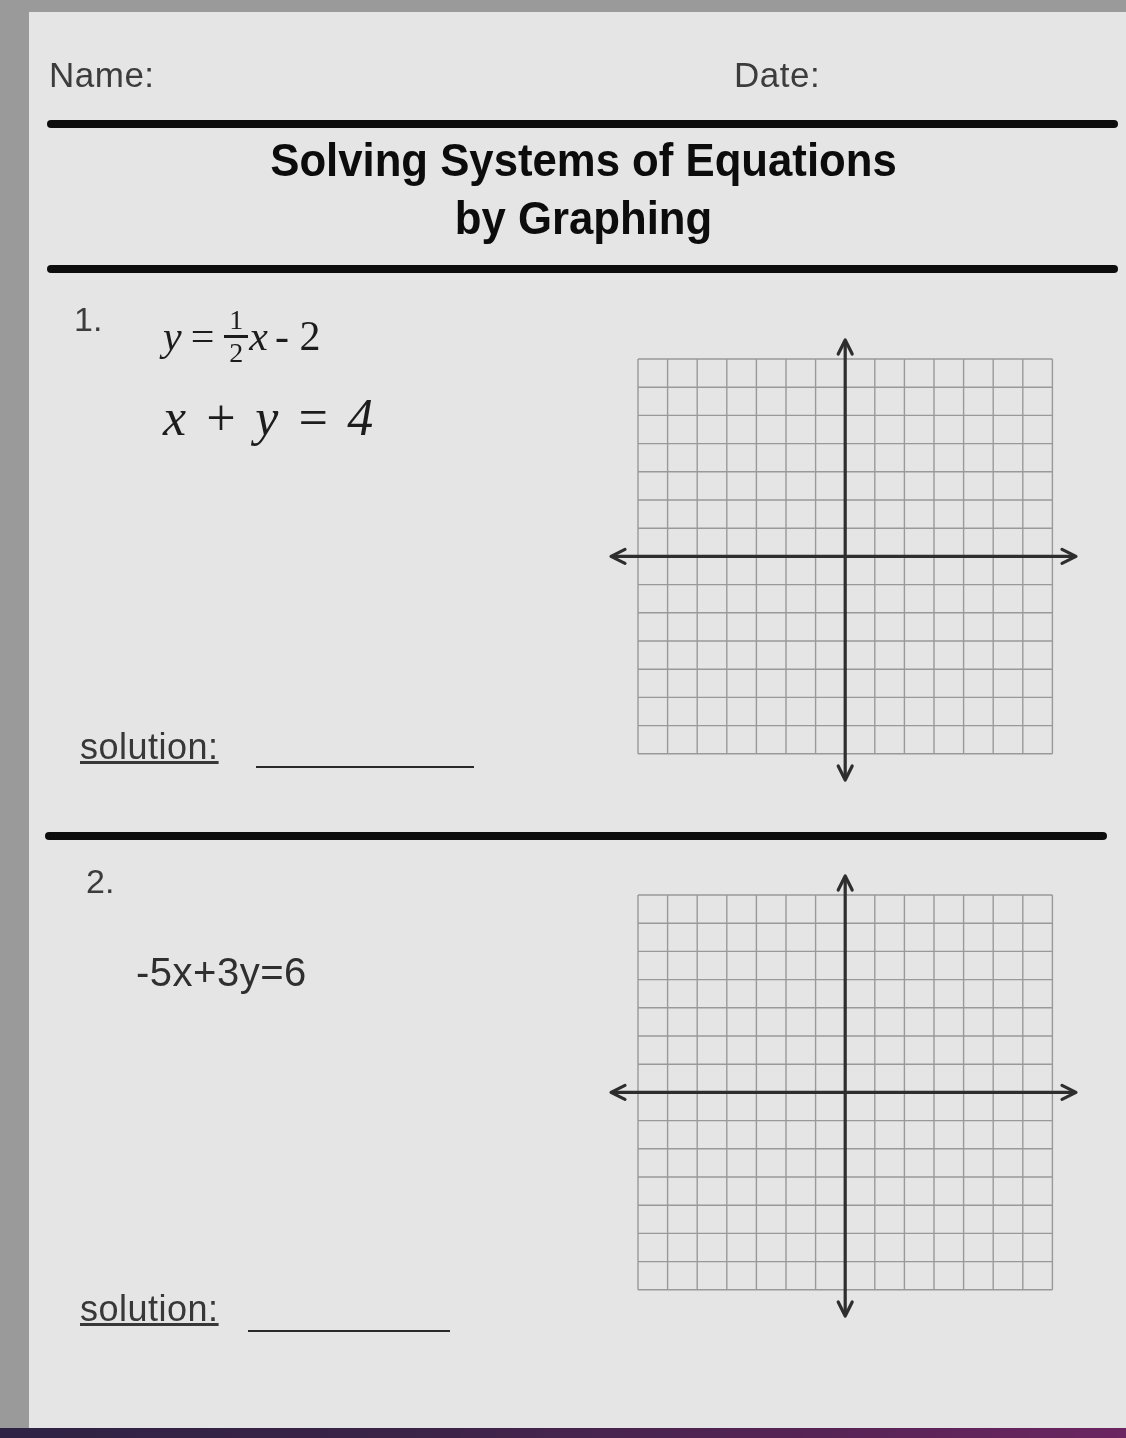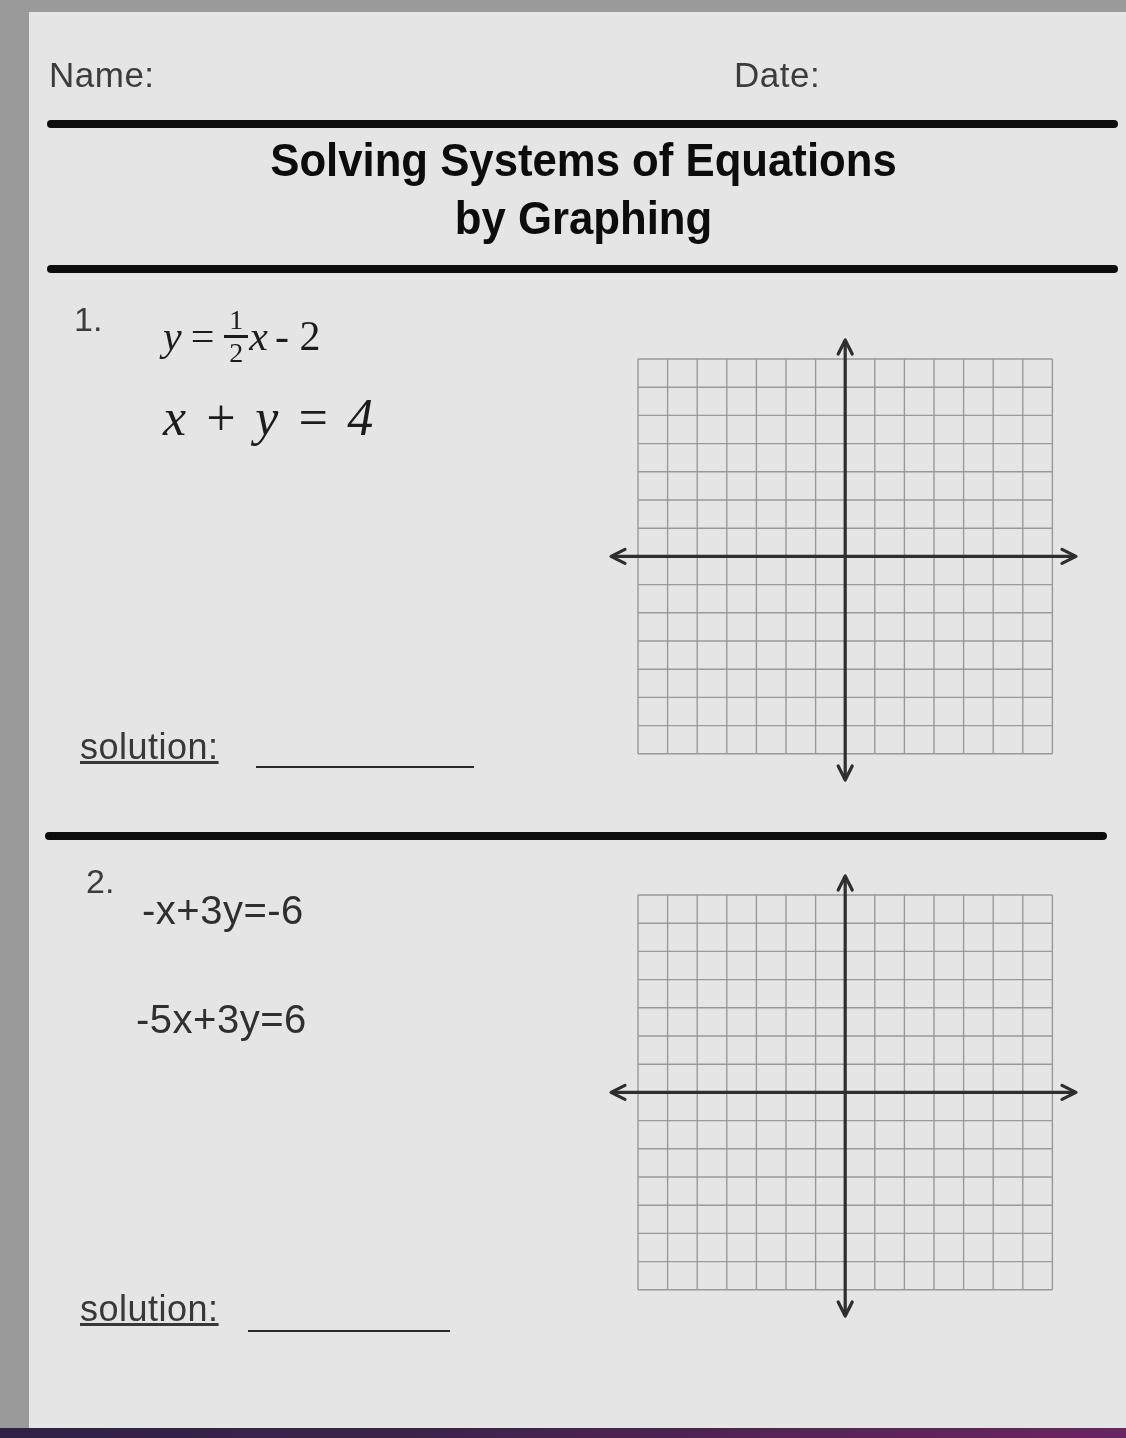--- a/index.html
+++ b/index.html
@@ -175,22 +175,21 @@
         <path d="M 456 214.4 L 470 221.4 L 456 228.4" fill="none" stroke="#2e2e2e" stroke-width="3.2" stroke-linejoin="round" stroke-linecap="round"></path>
       </svg>
 
     <div class="abs solution-label" style="left:51px;top:714px;">solution:</div>
     <div class="blank-line" style="left:227px;top:754px;width:218px;"></div>
 
     <div class="rule" style="left:16px;top:820px;width:1062px;"></div>
 
     <div class="abs prob-num" style="left:57px;top:850px;">2.</div>
 
-    <div class="abs sans-eq" style="left:113px;top:876px;">-x+3y=-6</div>
-    <div class="abs sans-eq" style="left:107px;top:938px;margin-top:47px;">-5x+3y=6</div>
+    <div class="abs sans-eq" style="left:107px;top:938px;">-5x+3y=6</div>
 
     <svg class="abs" style="left:577px;top:859px;" width="475" height="450" viewBox="0 0 475 450">
         <line x1="32.0" y1="24" x2="32.0" y2="418.8" stroke="#999999" stroke-width="1.4"></line>
         <line x1="61.6" y1="24" x2="61.6" y2="418.8" stroke="#999999" stroke-width="1.4"></line>
         <line x1="91.2" y1="24" x2="91.2" y2="418.8" stroke="#999999" stroke-width="1.4"></line>
         <line x1="120.8" y1="24" x2="120.8" y2="418.8" stroke="#999999" stroke-width="1.4"></line>
         <line x1="150.4" y1="24" x2="150.4" y2="418.8" stroke="#999999" stroke-width="1.4"></line>
         <line x1="180.0" y1="24" x2="180.0" y2="418.8" stroke="#999999" stroke-width="1.4"></line>
         <line x1="209.6" y1="24" x2="209.6" y2="418.8" stroke="#999999" stroke-width="1.4"></line>
         <line x1="239.2" y1="24" x2="239.2" y2="418.8" stroke="#999999" stroke-width="1.4"></line>

